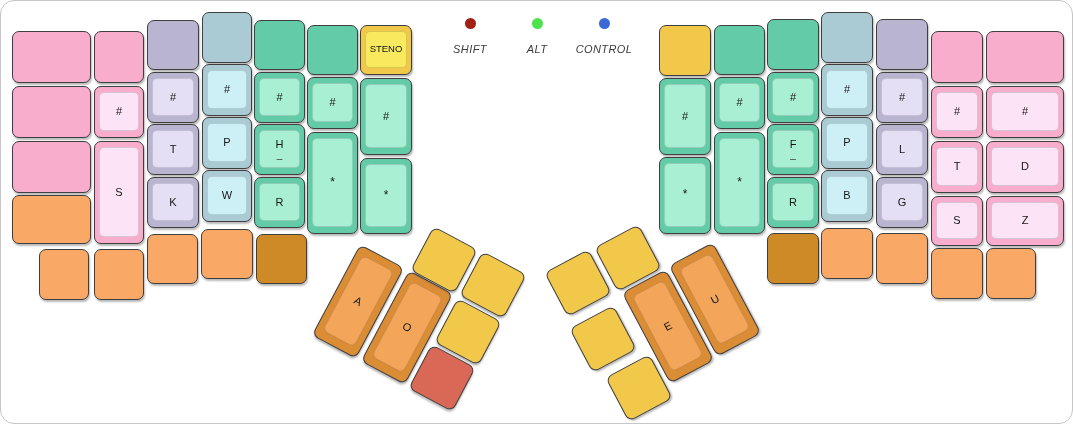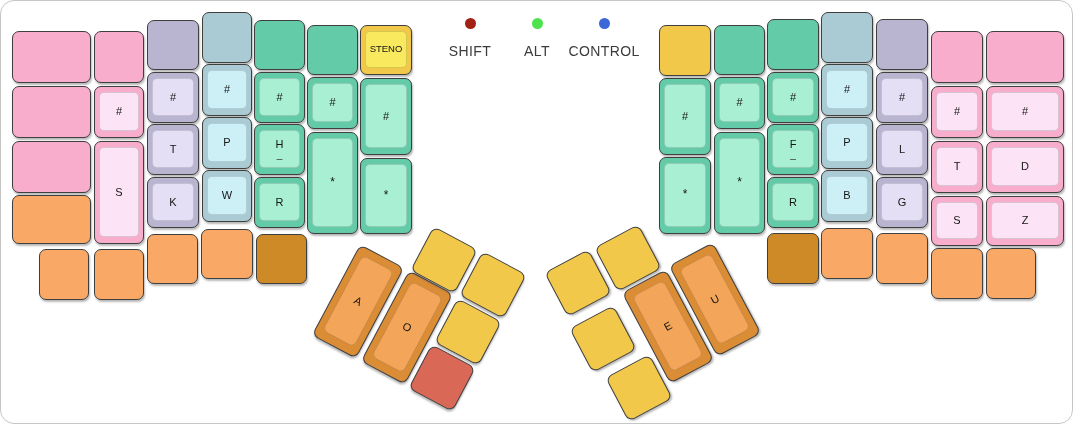--- a/index.html
+++ b/index.html
@@ -40,23 +40,24 @@
     top:17px;
     width:80px;
     display:flex;flex-direction:column;align-items:center;
   }
   .indicator .dot{
     width:11px;height:11px;border-radius:50%;
     display:block;
   }
   .indicator .ind-label{
     margin-top:14px;
-    font-size:14px;
+    font-size:11px;
     letter-spacing:.4px;
     color:#3b3b3b;
+    font-style:italic;
   }
 </style>
 </head>
 <body>
 
 <div class="board">
   <div id="keys-layer">
       <div class="key" style="left: 11px; top: 30px; width: 79px; height: 52px; background: rgb(247, 173, 203);"></div>
       <div class="key" style="left: 11px; top: 85px; width: 79px; height: 52px; background: rgb(247, 173, 203);"></div>
       <div class="key" style="left: 11px; top: 140px; width: 79px; height: 52px; background: rgb(247, 173, 203);"></div>

